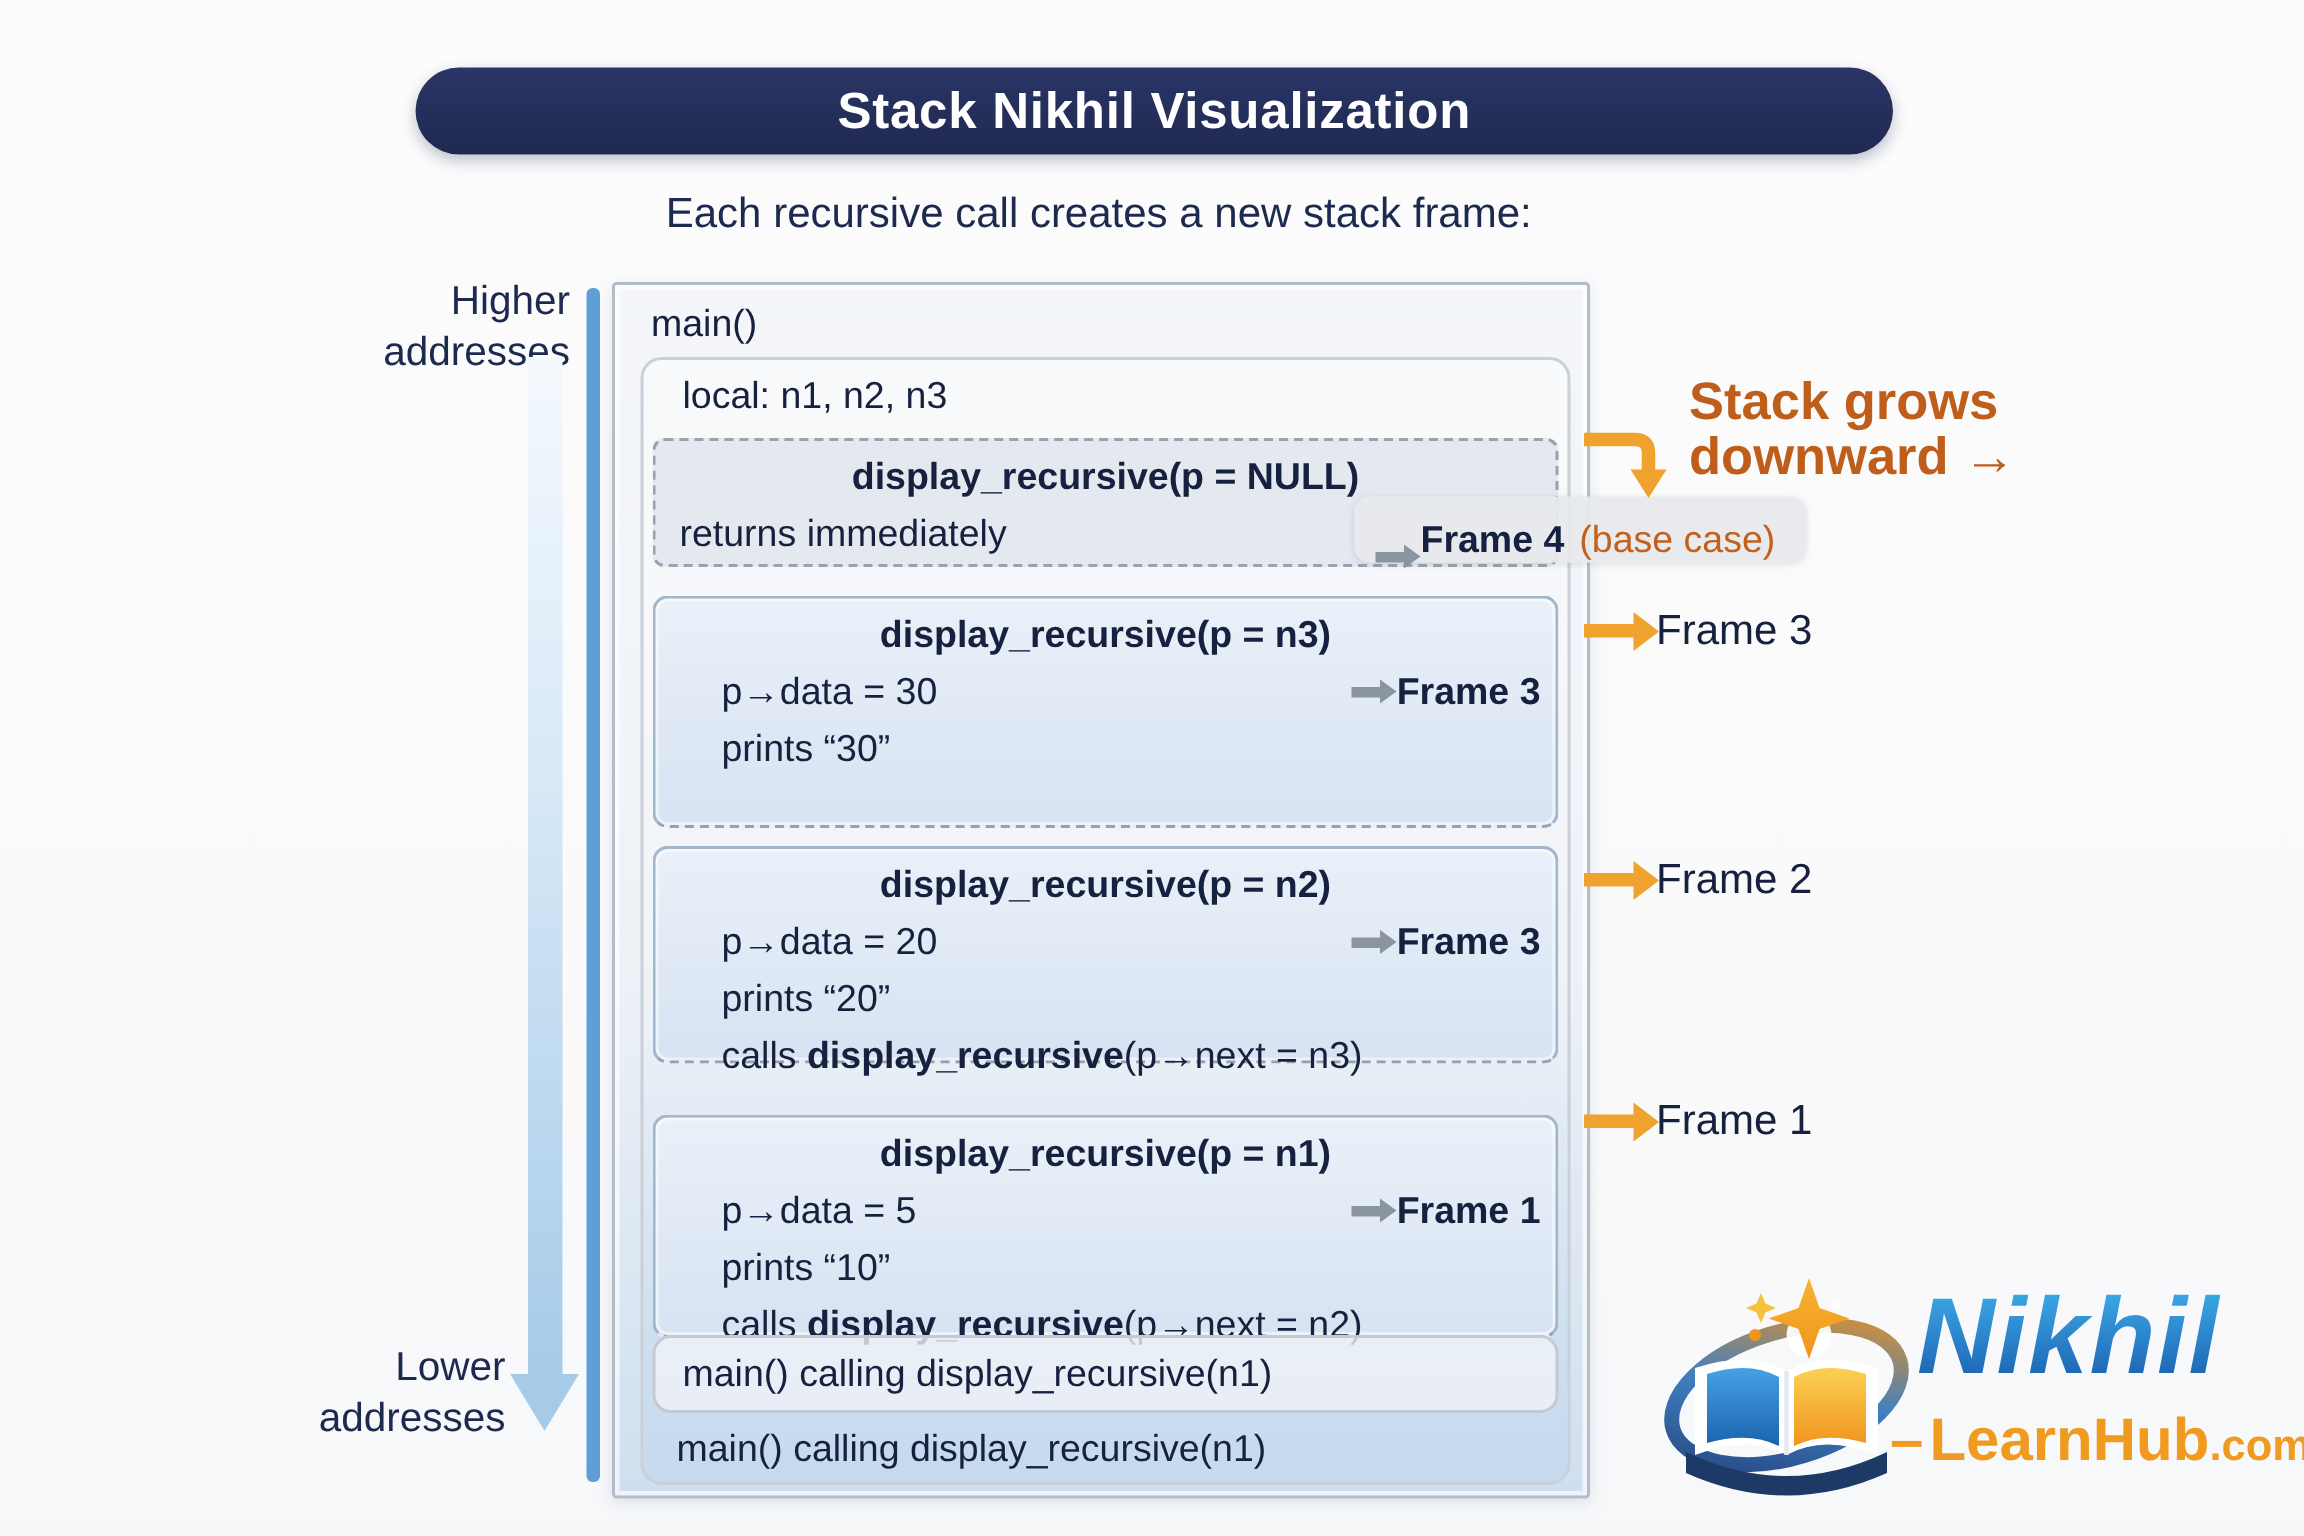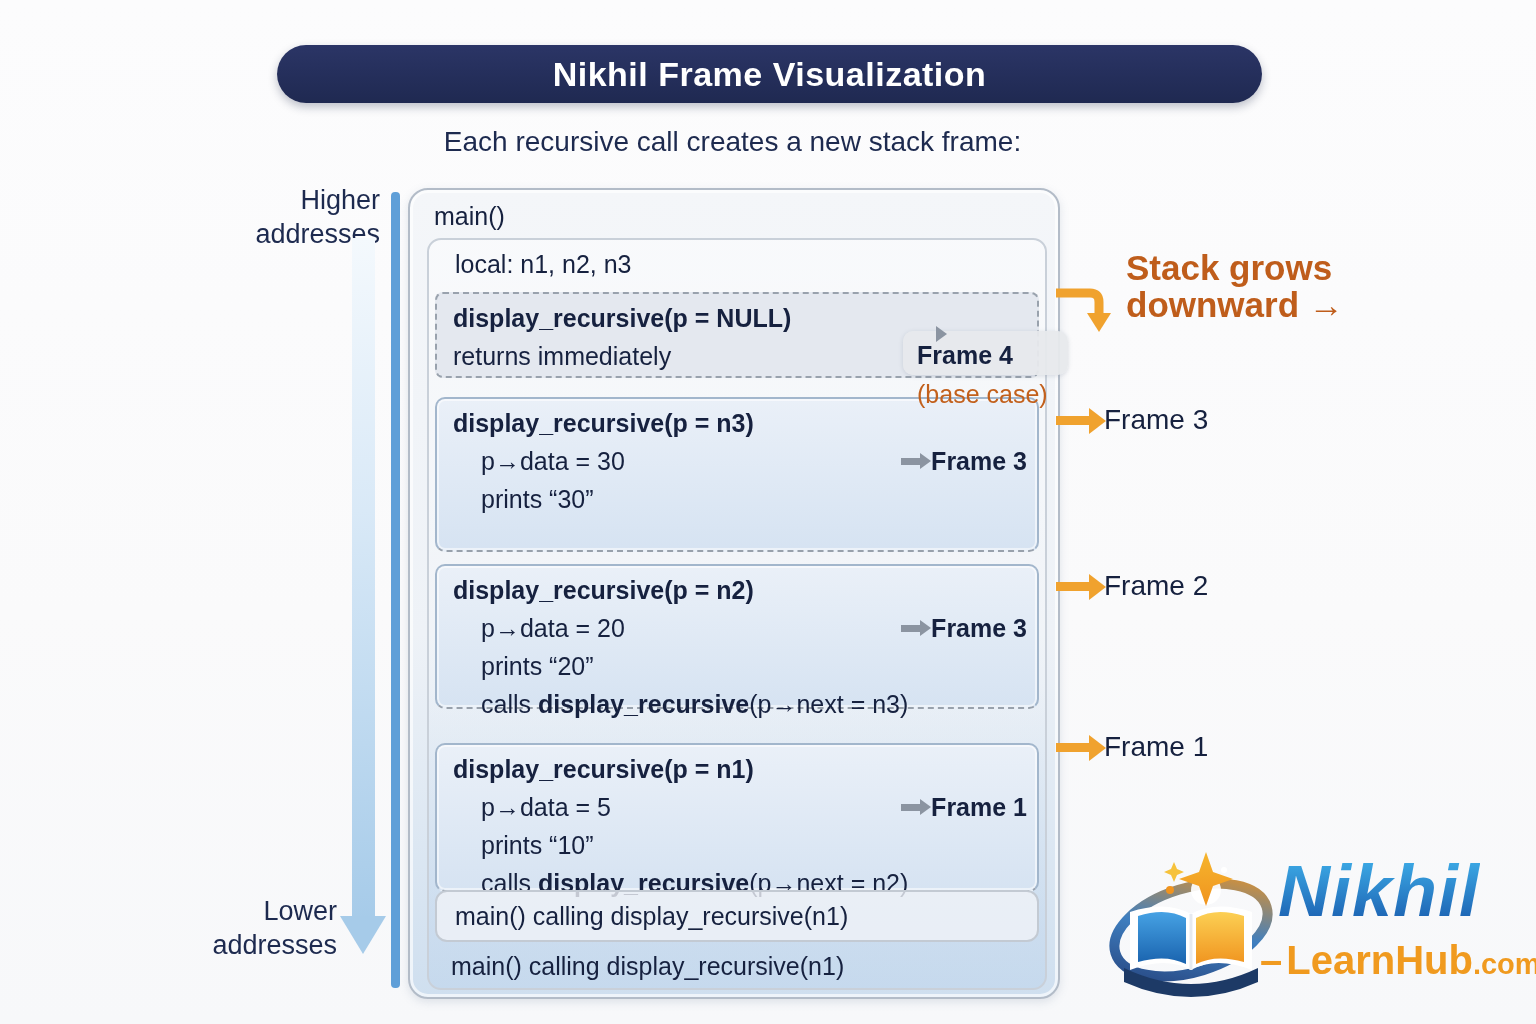--- a/index.html
+++ b/index.html
@@ -34,29 +34,30 @@
     border-left:23px solid transparent;border-right:23px solid transparent;
     border-top:38px solid #a6cbe9;
   }
   .blue-bar{
     position:absolute;left:391px;top:192px;width:9px;height:796px;
     background:#5f9fd8;border-radius:4px;
   }
   
   .stack{
     position:absolute;left:408px;top:188px;width:648px;height:807px;
-    border:2px solid #b3bcc8;border-radius:20px;
+    border:2px solid #b3bcc8;border-radius:3px;
     background:linear-gradient(180deg,#f4f6f9 0%,#eef2f7 55%,#cfdfef 100%);
     box-shadow:0 3px 10px rgba(100,120,150,.18), inset 0 0 0 3px rgba(255,255,255,.65);
   }
   .main-label{position:absolute;left:24px;top:12px;font-size:25px;color:#16213f;}
   .inner-frame{
     position:absolute;left:17px;top:48px;width:616px;height:748px;
     border:2px solid #c9d0d9;border-radius:14px;
     background:linear-gradient(180deg,rgba(255,255,255,.45) 0%,rgba(255,255,255,.1) 60%,rgba(190,212,236,.55) 100%);
+    text-align:center;
   }
   .local-label{position:absolute;left:26px;top:10px;font-size:25px;color:#16213f;}
   .frame{position:absolute;left:6px;width:604px;box-sizing:border-box;}
   .frame-base{
     top:52px;height:86px;border:2px dashed #99a2ad;border-radius:8px;
     background:#e4e8ef;
   }
   .frame-solid{
     border:2px solid #a2b6cc;border-bottom:2px dashed #98a1ac;border-radius:10px;
     background:linear-gradient(180deg,#eaf0f8 0%,#d6e3f2 100%);
@@ -72,24 +73,23 @@
   .bold-seg{font-weight:700;}
   
   .ptr{display:inline-flex;align-items:center;gap:10px;}
   .ptr-label{font-size:25px;font-weight:600;color:#16213f;white-space:nowrap;}
   .gray-arrow{position:relative;display:inline-block;width:20px;height:7px;background:#8b94a1;}
   .gray-arrow::after{content:'';position:absolute;right:-10px;top:-5px;width:0;height:0;
     border-left:11px solid #8b94a1;border-top:8.5px solid transparent;border-bottom:8.5px solid transparent;}
   
   .base-pill{
     position:absolute;left:903px;top:331px;height:44px;z-index:6;
-    display:inline-flex;align-items:flex-start;gap:10px;padding:0 20px 0 14px;
+    display:inline-flex;align-items:flex-end;gap:10px;padding:0 20px 0 14px;
     background:rgba(231,233,236,.95);border-radius:10px;
     box-shadow:0 1px 4px rgba(120,130,150,.25);
-    flex-direction:column;
   }
   .base-pill .note{font-size:25px;font-weight:500;color:#c2601c;white-space:nowrap;}
   
   .calling-box{
     position:absolute;left:6px;top:650px;width:604px;height:52px;box-sizing:border-box;
     border:2px solid #c3cad3;border-radius:12px;background:rgba(240,243,247,.8);
     display:flex;align-items:center;padding-left:18px;font-size:25px;color:#16213f;
   }
   .calling-plain{position:absolute;left:22px;top:712px;font-size:25px;color:#16213f;}
   
@@ -120,21 +120,21 @@
   .logo-dash{font-size:40px;font-weight:700;color:#f09a1f;margin-right:4px;}
   .logo-brand{font-size:40px;font-weight:700;color:#f09a1f;}
   .logo-tld{font-size:29px;font-weight:700;color:#f09a1f;}
 </style>
 </head>
 <body>
 
 <div class="canvas">
 
   <div class="title-bar">
-    <span>Nikhil Frame Visualization</span>
+    <span>Stack Nikhil Visualization</span>
   </div>
   <div class="subtitle">Each recursive call creates a new stack frame:</div>
 
   <div class="addr addr-higher">
     <div>Higher</div>
     <div>addresses</div>
   </div>
   <div class="addr addr-lower">
     <div>Lower</div>
     <div>addresses</div>

